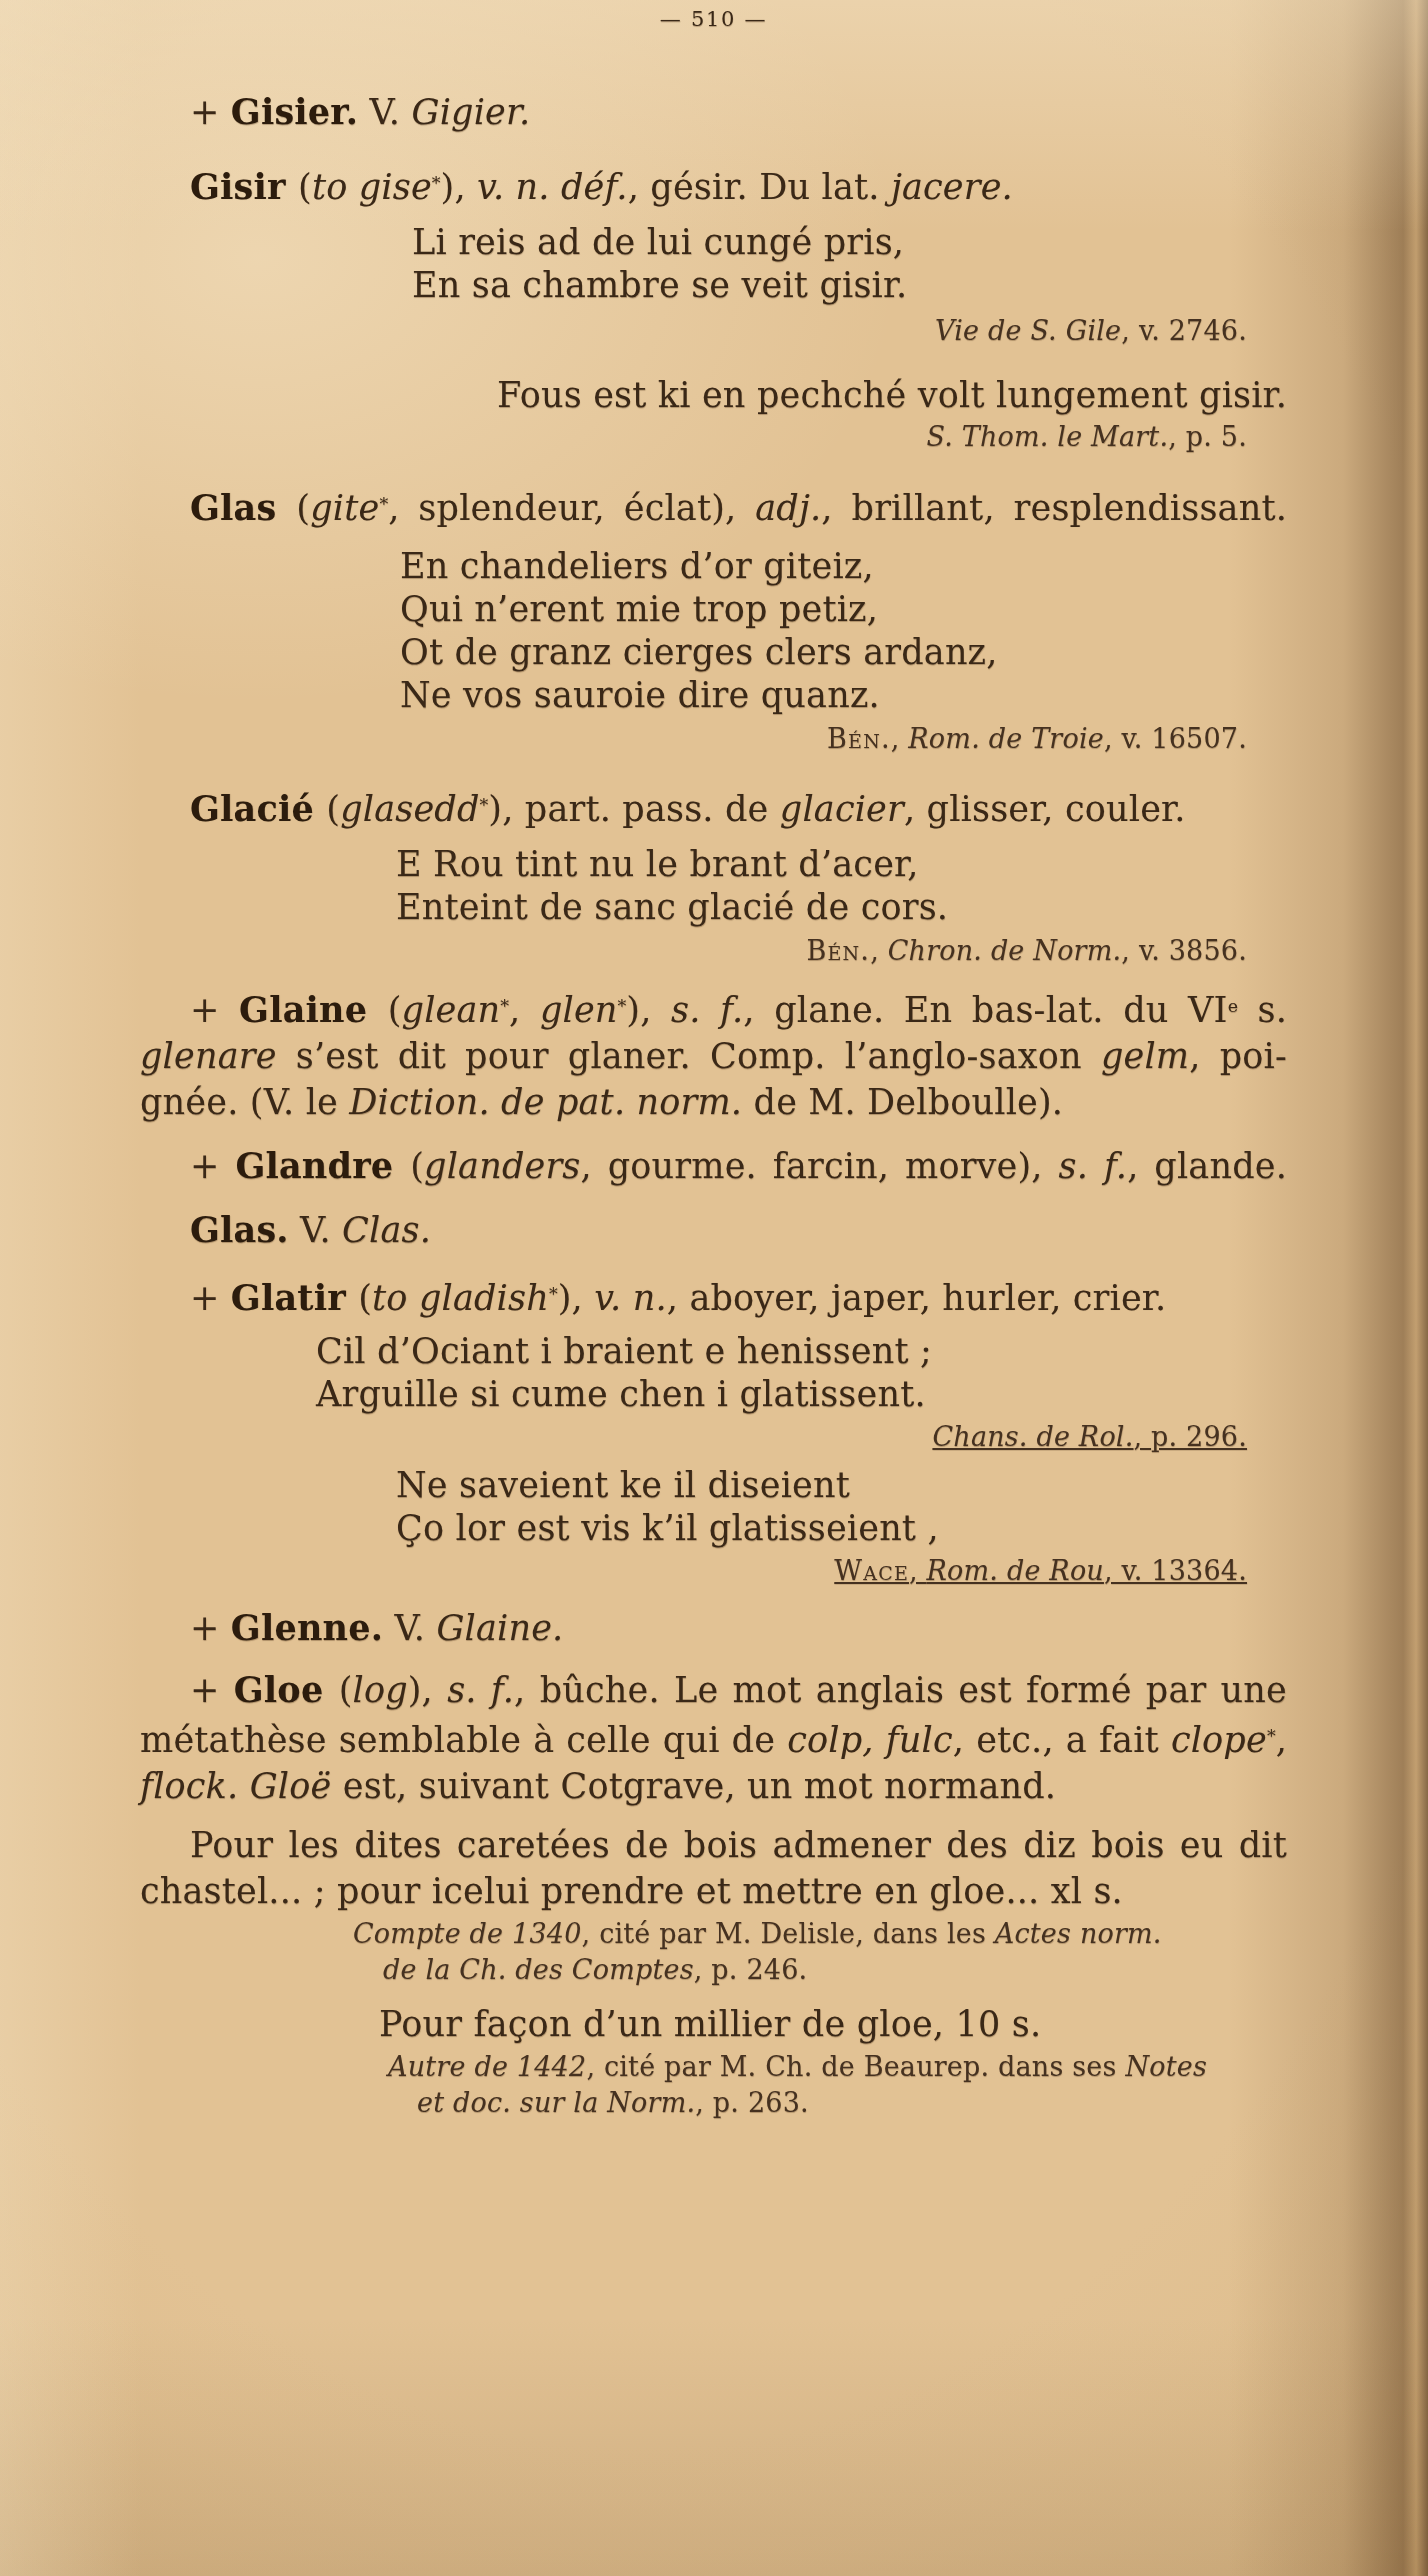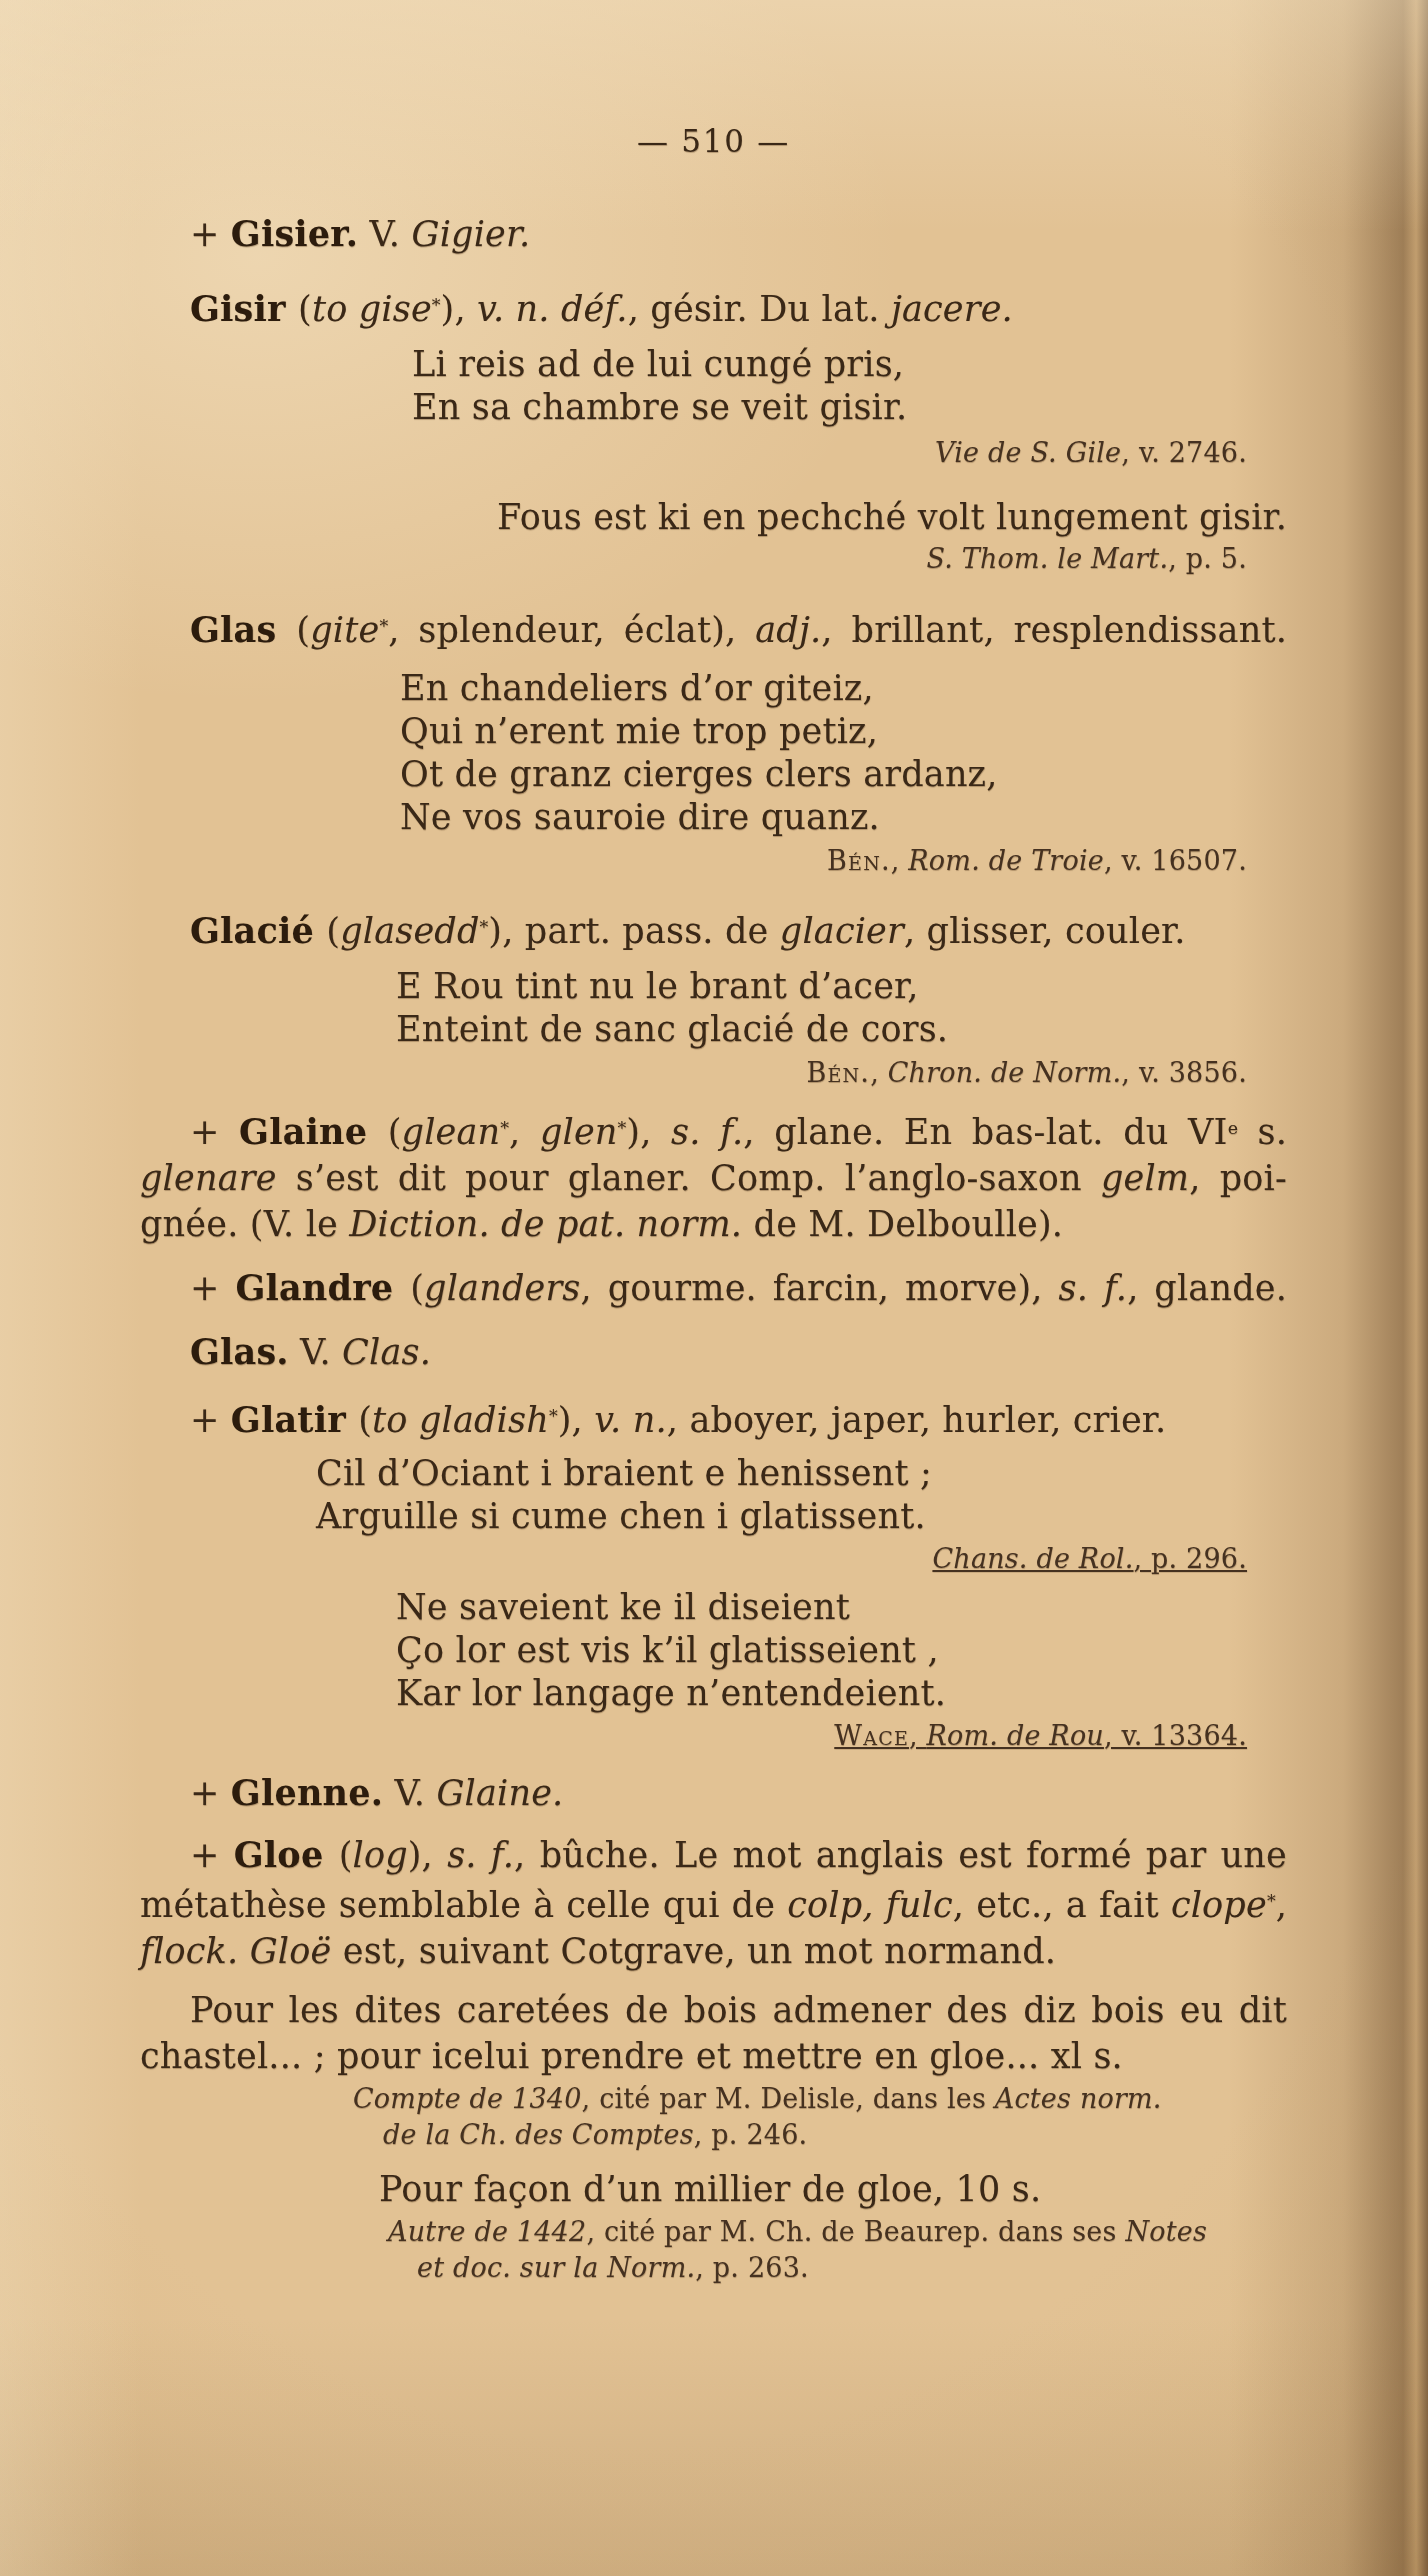--- a/index.html
+++ b/index.html
@@ -18,21 +18,21 @@
       linear-gradient(180deg, rgba(0,0,0,0) 90%, rgba(125,90,48,0.20) 100%),
       radial-gradient(ellipse 1486px 2146px at 45% 45%, #e2c294 60%, #d8b683 100%);
     background-color:#dfbe90;
   }
   .col{
     position:absolute;left:140px;top:0;width:1147px;
     font-size:35px;line-height:46px;
     letter-spacing:0.2px;
     text-shadow:0.3px 0.5px 0.7px rgba(85,58,30,0.35);
   }
-  .pagenum{margin-top:122px;text-align:center;font-size:31px;line-height:38px;letter-spacing:1.7px;}
+  .pagenum{text-align:center;font-size:21px;line-height:38px;letter-spacing:1.7px;}
   .entry{margin:0;text-indent:50px;}
   .b{font-weight:bold;color:#2c1c0d;}
   .i{font-style:italic;}
   .sc{font-variant:small-caps;letter-spacing:1.2px;}
   .sup{font-size:0.5em;vertical-align:0.55em;letter-spacing:0;}
   .jl{text-align:justify;text-align-last:justify;}
   .vl{line-height:43px;}
   .cite{font-size:27px;line-height:33px;color:#453120;}
   .cite-r{text-align:right;padding-right:40px;}
   .m62{margin-top:51px;} .m34{margin-top:28px;} .m32{margin-top:26.4px;} .m30{margin-top:25px;} .m26{margin-top:25px;text-align:right;} .m22{margin-top:18px;} .m20{margin-top:16.5px;}
@@ -108,21 +108,20 @@
     <div class="m12 ind-verse-d">
       <div class="vl">Cil d’Ociant i braient e henissent ;</div>
       <div class="vl">Arguille si cume chen i glatissent.</div>
     </div>
 
     <div class="cite cite-r m4"><span class="i">Chans. de Rol.</span><span>, p. 296.</span></div>
 
     <div class="m14 ind-verse-c">
       <div class="vl">Ne saveient ke il diseient</div>
       <div class="vl">Ço lor est vis k’il glatisseient ,</div>
-      <div class="vl">Kar lor langage n’entendeient.</div>
     </div>
 
     <div class="cite cite-r m4"><span class="sc">Wace</span><span>, </span><span class="i">Rom. de Rou</span><span>, v. 13364.</span></div>
 
     <p class="entry m22"><span>+ </span><span class="b">Glenne.</span><span> V. </span><span class="i">Glaine.</span></p>
 
     <div class="m20">
       <div class="jl" style="text-indent:50px"><span>+ </span><span class="b">Gloe </span><span>(</span><span class="i">log</span><span>), </span><span class="i">s. f.</span><span>, bûche. Le mot anglais est formé par une</span></div>
       <div class="jl"><span>métathèse semblable à celle qui de </span><span class="i">colp, fulc</span><span>, etc., a fait </span><span class="i">clope</span><span class="sup">*</span><span>,</span></div>
       <div><span class="i">flock. Gloë</span><span> est, suivant Cotgrave, un mot normand.</span></div>

